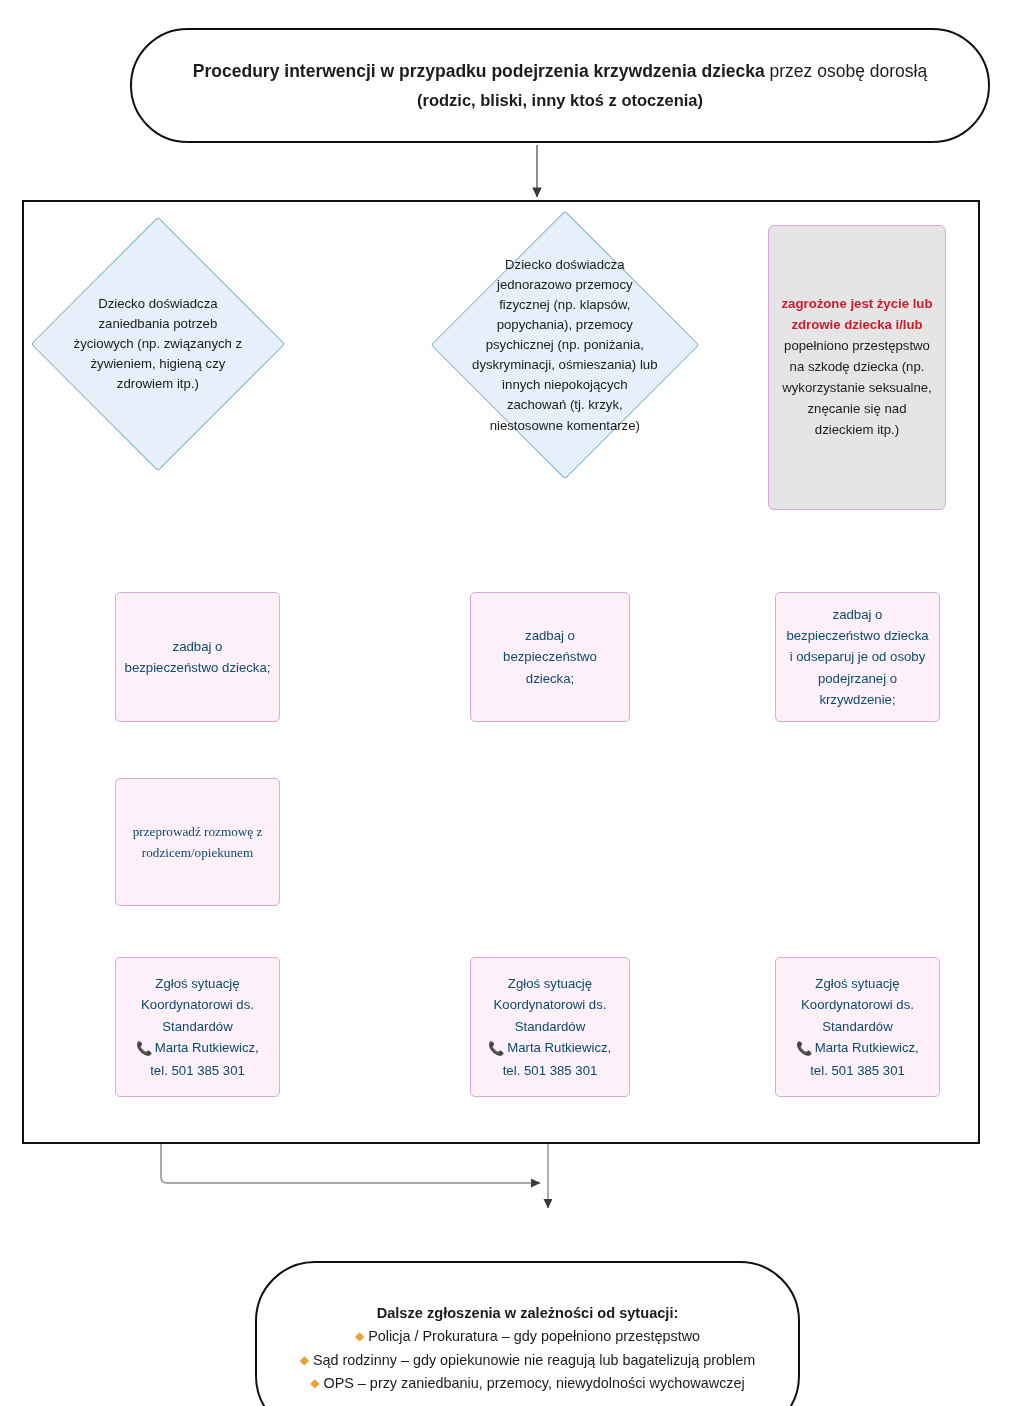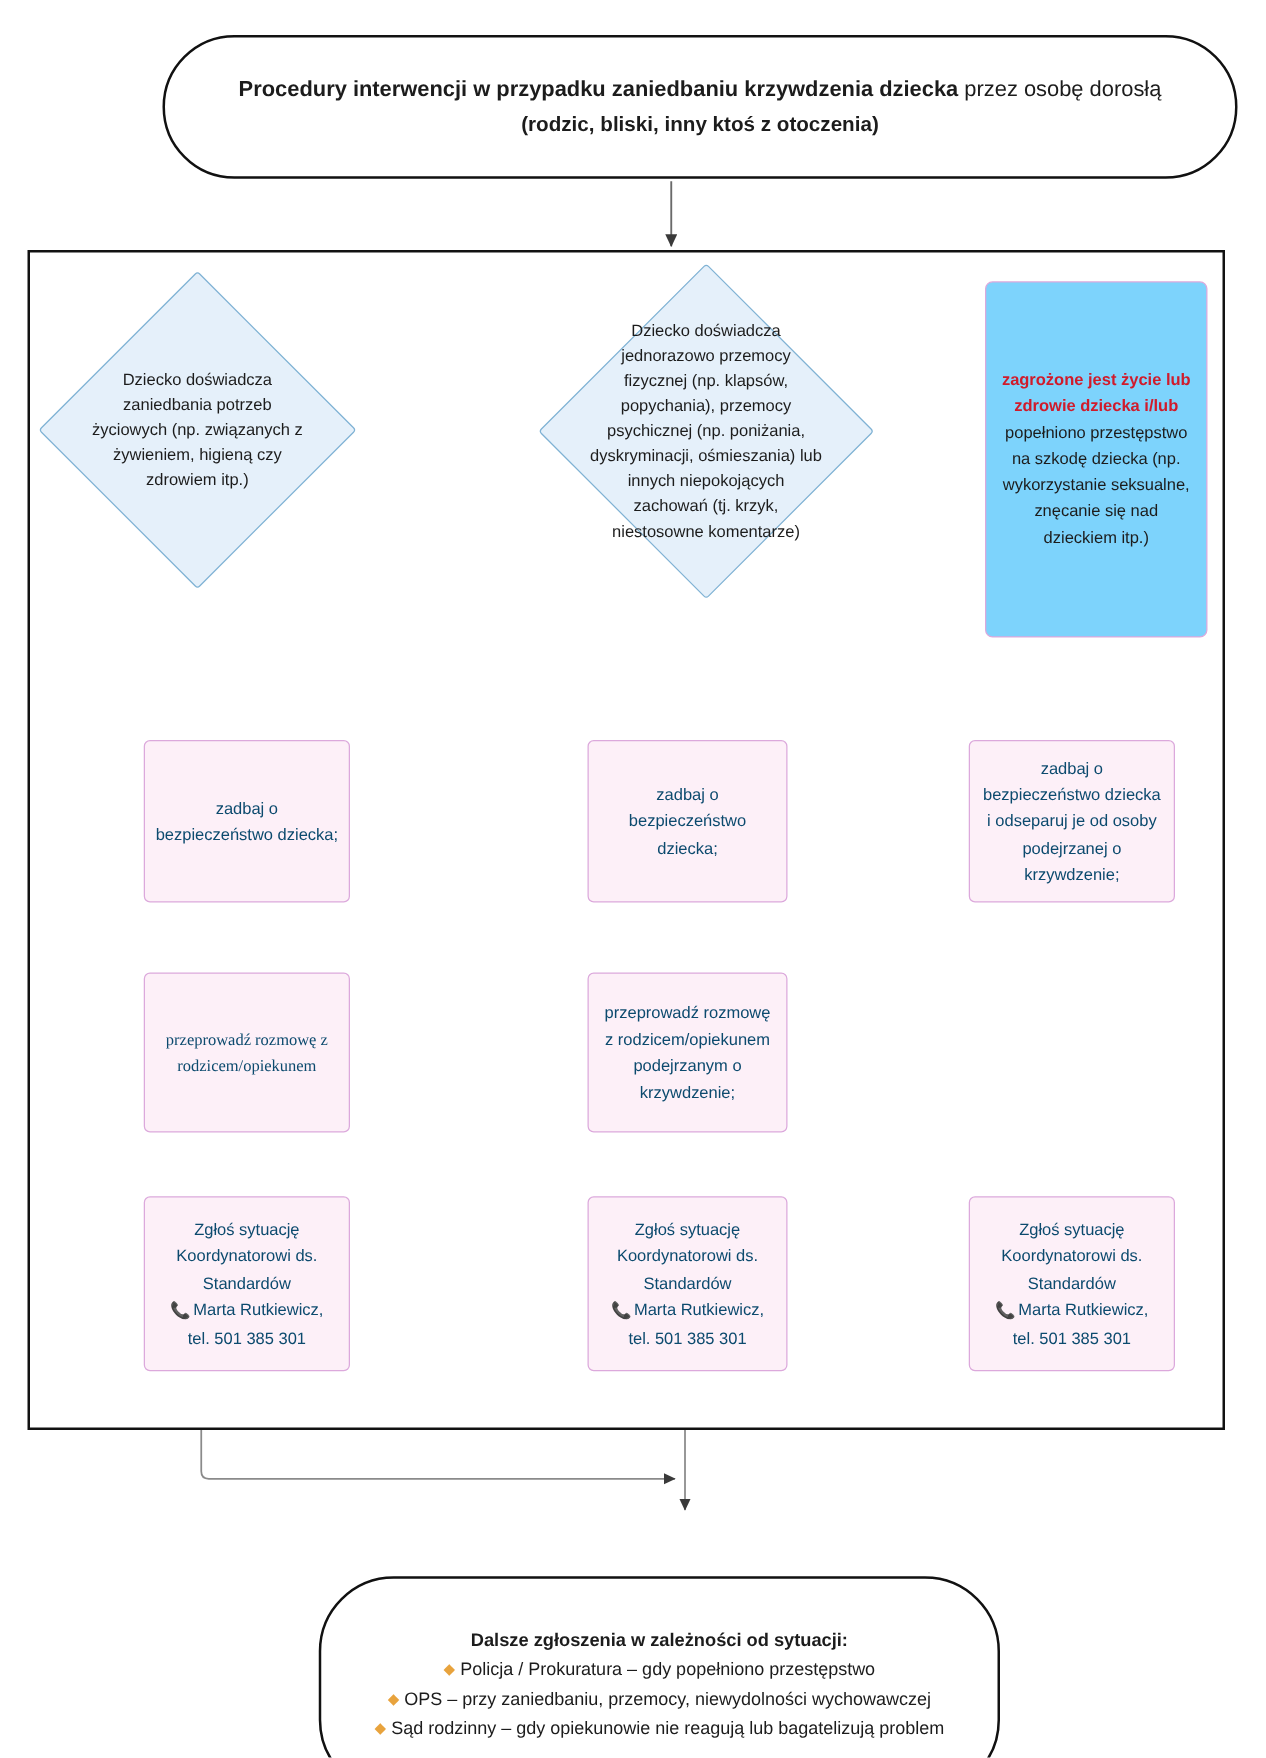--- a/index.html
+++ b/index.html
@@ -70,22 +70,22 @@
   #box-b2{left:470px;top:778px;width:160px;height:128px;}
   #box-c2{left:775px;top:778px;width:165px;height:128px;}
 
   #box-a3{left:115px;top:957px;width:165px;height:140px;}
   #box-b3{left:470px;top:957px;width:160px;height:140px;}
   #box-c3{left:775px;top:957px;width:165px;height:140px;}
 
   
   #box-c0{
     left:768px;top:225px;width:178px;height:285px;
-    background:#7dd3fc;border:1.5px solid #dca9dc;border-radius:6px;
-    font-size:13.2px;line-height:1.58;margin-left:20px;
+    background:#e5e5e5;border:1.5px solid #dca9dc;border-radius:6px;
+    font-size:13.2px;line-height:1.58;
   }
   #box-c0 .hl{color:#d01b2b;font-weight:bold;}
 
   .bold-call{font-weight:bold;font-size:13.4px;letter-spacing:.2px;}
 
   .phone-icon{display:inline-block;vertical-align:-1px;margin-right:2px;}
 
   
   #footer-box{left:255px;top:1215px;width:545px;height:175px;margin-top:46px;}
   #footer-box .txt{padding:0 14px;line-height:1.62;font-size:14.4px;}
@@ -120,21 +120,21 @@
     <path d="M857,722 L857,771" stroke="#6a6a6a" stroke-width="1.5" fill="none" marker-end="url(#ah)"></path>
     <path d="M857,906 L857,950" stroke="#6a6a6a" stroke-width="1.5" fill="none" marker-end="url(#ah)"></path>
 
     <path d="M161,1097 L161,1177 Q161,1183 167,1183 L540,1183" stroke="#8a8a8a" stroke-width="1.4" fill="none" marker-end="url(#ah)"></path>
 
     <path d="M548,1097 L548,1208" stroke="#8a8a8a" stroke-width="1.4" fill="none" marker-end="url(#ah)"></path>
   </svg>
 
   <div class="node stadium" id="title-box">
     <div class="txt">
-      <div class="title-line1"><b>Procedury interwencji w przypadku zaniedbaniu krzywdzenia dziecka</b><span class="reg"> przez osobę dorosłą</span></div>
+      <div class="title-line1"><b>Procedury interwencji w przypadku podejrzenia krzywdzenia dziecka</b><span class="reg"> przez osobę dorosłą</span></div>
       <div class="title-line2">(rodzic, bliski, inny ktoś z otoczenia)</div>
     </div>
   </div>
 
   <div id="group-box"></div>
 
   <div class="node diamond" id="dia-1" style="background: rgb(229, 240, 250); border-color: rgb(127, 178, 212);">
     <div class="inner">Dziecko doświadcza zaniedbania potrzeb życiowych (np. związanych z żywieniem, higieną czy zdrowiem itp.)</div>
   </div>
 
@@ -154,23 +154,20 @@
     </div>
   </div>
 
   <div class="node diamond" id="dia-2" style="background: rgb(229, 240, 250); border-color: rgb(127, 178, 212);">
     <div class="inner">Dziecko doświadcza jednorazowo przemocy fizycznej (np. klapsów, popychania), przemocy psychicznej (np. poniżania, dyskryminacji, ośmieszania) lub innych niepokojących zachowań (tj. krzyk, niestosowne komentarze)</div>
   </div>
 
   <div class="node pbox" id="box-b1" style="background: rgb(253, 240, 248); border-color: rgb(220, 169, 220);">
     <div class="txt">zadbaj o bezpieczeństwo dziecka;</div>
   </div>
-  <div class="node pbox" id="box-b2" style="background: rgb(253, 240, 248); border-color: rgb(220, 169, 220);">
-    <div class="txt">przeprowadź rozmowę z rodzicem/opiekunem podejrzanym o krzywdzenie;</div>
-  </div>
   <div class="node pbox" id="box-b3" style="background: rgb(253, 240, 248); border-color: rgb(220, 169, 220);">
     <div class="txt">
       <div>Zgłoś sytuację</div>
       <div>Koordynatorowi ds.</div>
       <div>Standardów</div>
       <div><span class="phone-icon">📞</span><span>Marta Rutkiewicz,</span></div>
       <div>tel. 501 385 301</div>
     </div>
   </div>
 
@@ -191,18 +188,18 @@
       <div>Standardów</div>
       <div><span class="phone-icon">📞</span><span>Marta Rutkiewicz,</span></div>
       <div>tel. 501 385 301</div>
     </div>
   </div>
 
   <div class="node stadium" id="footer-box">
     <div class="txt">
       <div class="f-title">Dalsze zgłoszenia w zależności od sytuacji:</div>
       <div><span class="dia-bullet" style="color: rgb(232, 163, 61);">◆</span> <span>Policja / Prokuratura – gdy popełniono przestępstwo</span></div>
+      <div><span class="dia-bullet" style="color: rgb(232, 163, 61);">◆</span> <span>Sąd rodzinny – gdy opiekunowie nie reagują lub bagatelizują problem</span></div>
       <div><span class="dia-bullet" style="color: rgb(232, 163, 61);">◆</span> <span>OPS – przy zaniedbaniu, przemocy, niewydolności wychowawczej</span></div>
-      <div><span class="dia-bullet" style="color: rgb(232, 163, 61);">◆</span> <span>Sąd rodzinny – gdy opiekunowie nie reagują lub bagatelizują problem</span></div>
     </div>
   </div>
 
 </div>
 
 </body></html>

